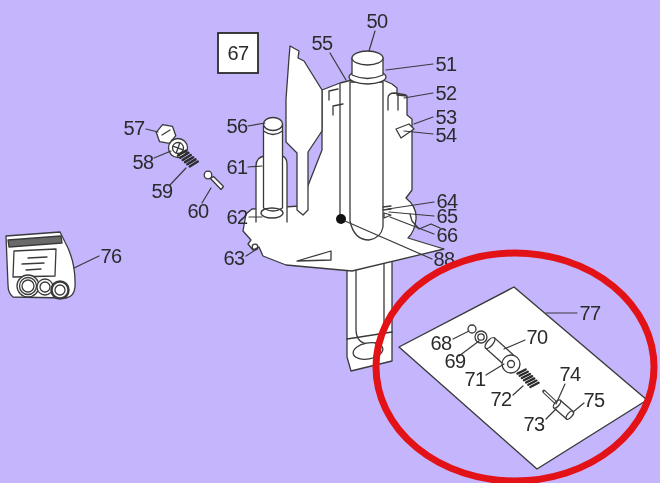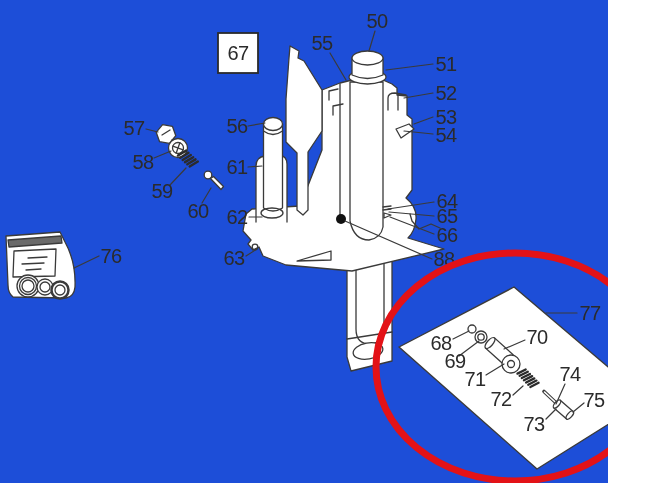--- a/index.html
+++ b/index.html
@@ -1,16 +1,16 @@
 <!DOCTYPE html>
 <html><head>
 <meta charset="utf-8">
 <style>
   html,body{margin:0;padding:0;background:#ffffff;}
-  #stage{position:relative;width:608px;height:483px;background:#1d4ed8;overflow:hidden;
+  #stage{position:relative;width:660px;height:483px;background:#c4b5fd;overflow:hidden;
          font-family:"Liberation Sans", sans-serif;}
   svg{display:block;}
   text.callout{font-family:"Liberation Sans", sans-serif;font-size:20px;letter-spacing:-0.6px;
                fill:#2b2b2b;}
 </style>
 </head>
 <body>
 
 <div id="stage">
 <svg width="660" height="483" viewBox="0 0 660 483">

